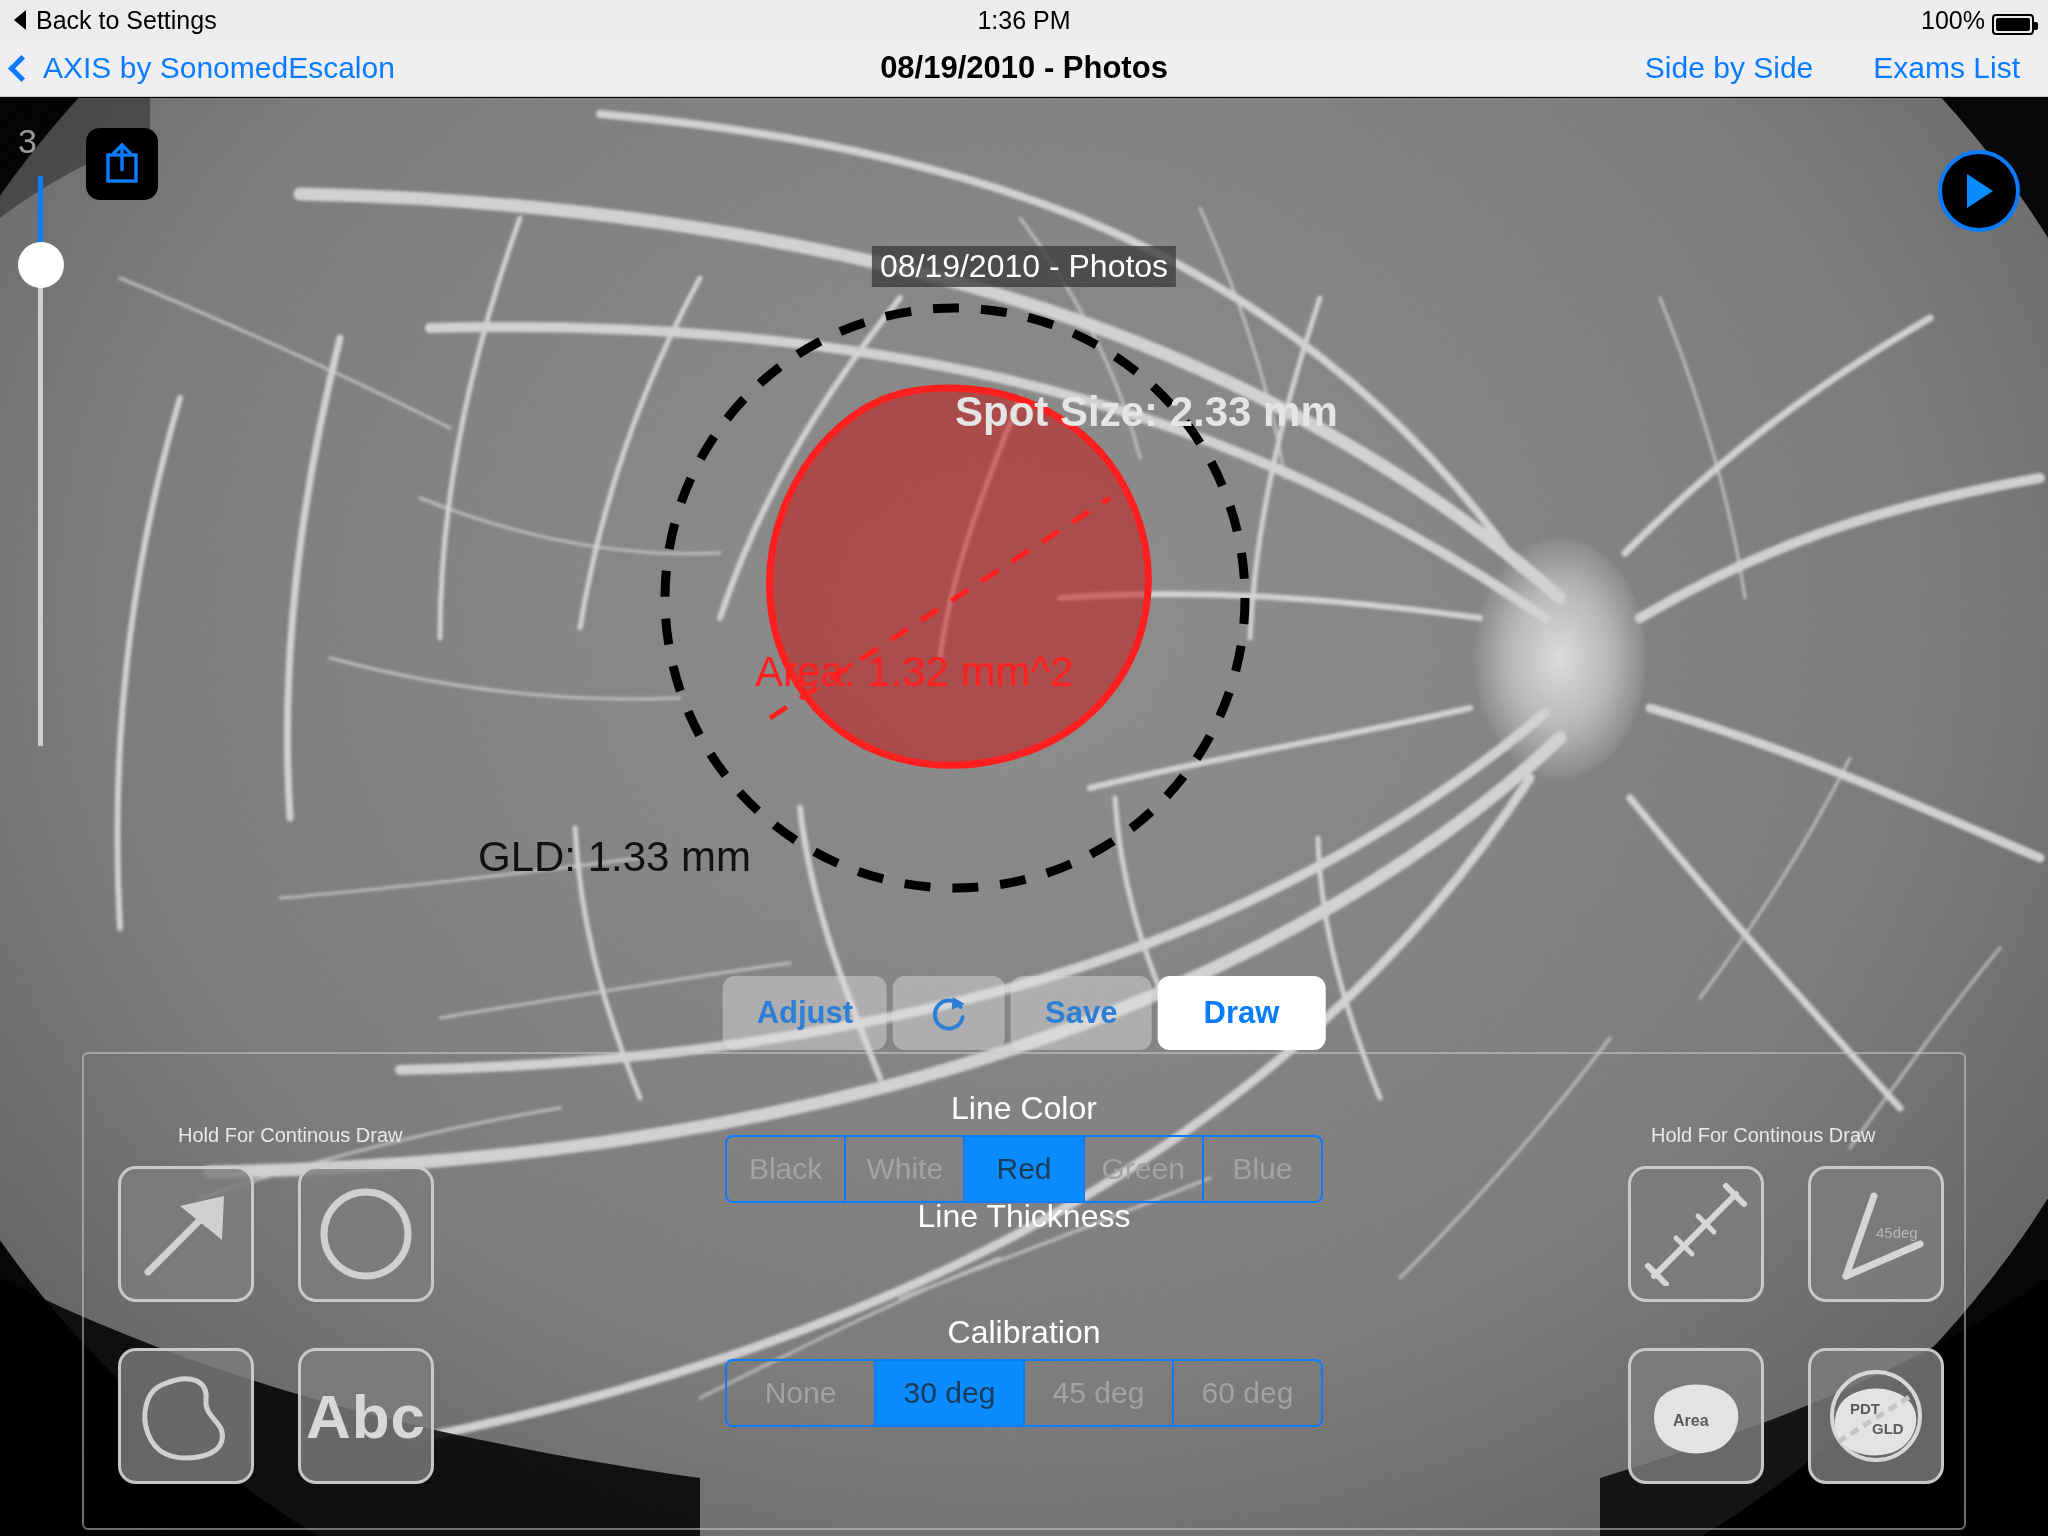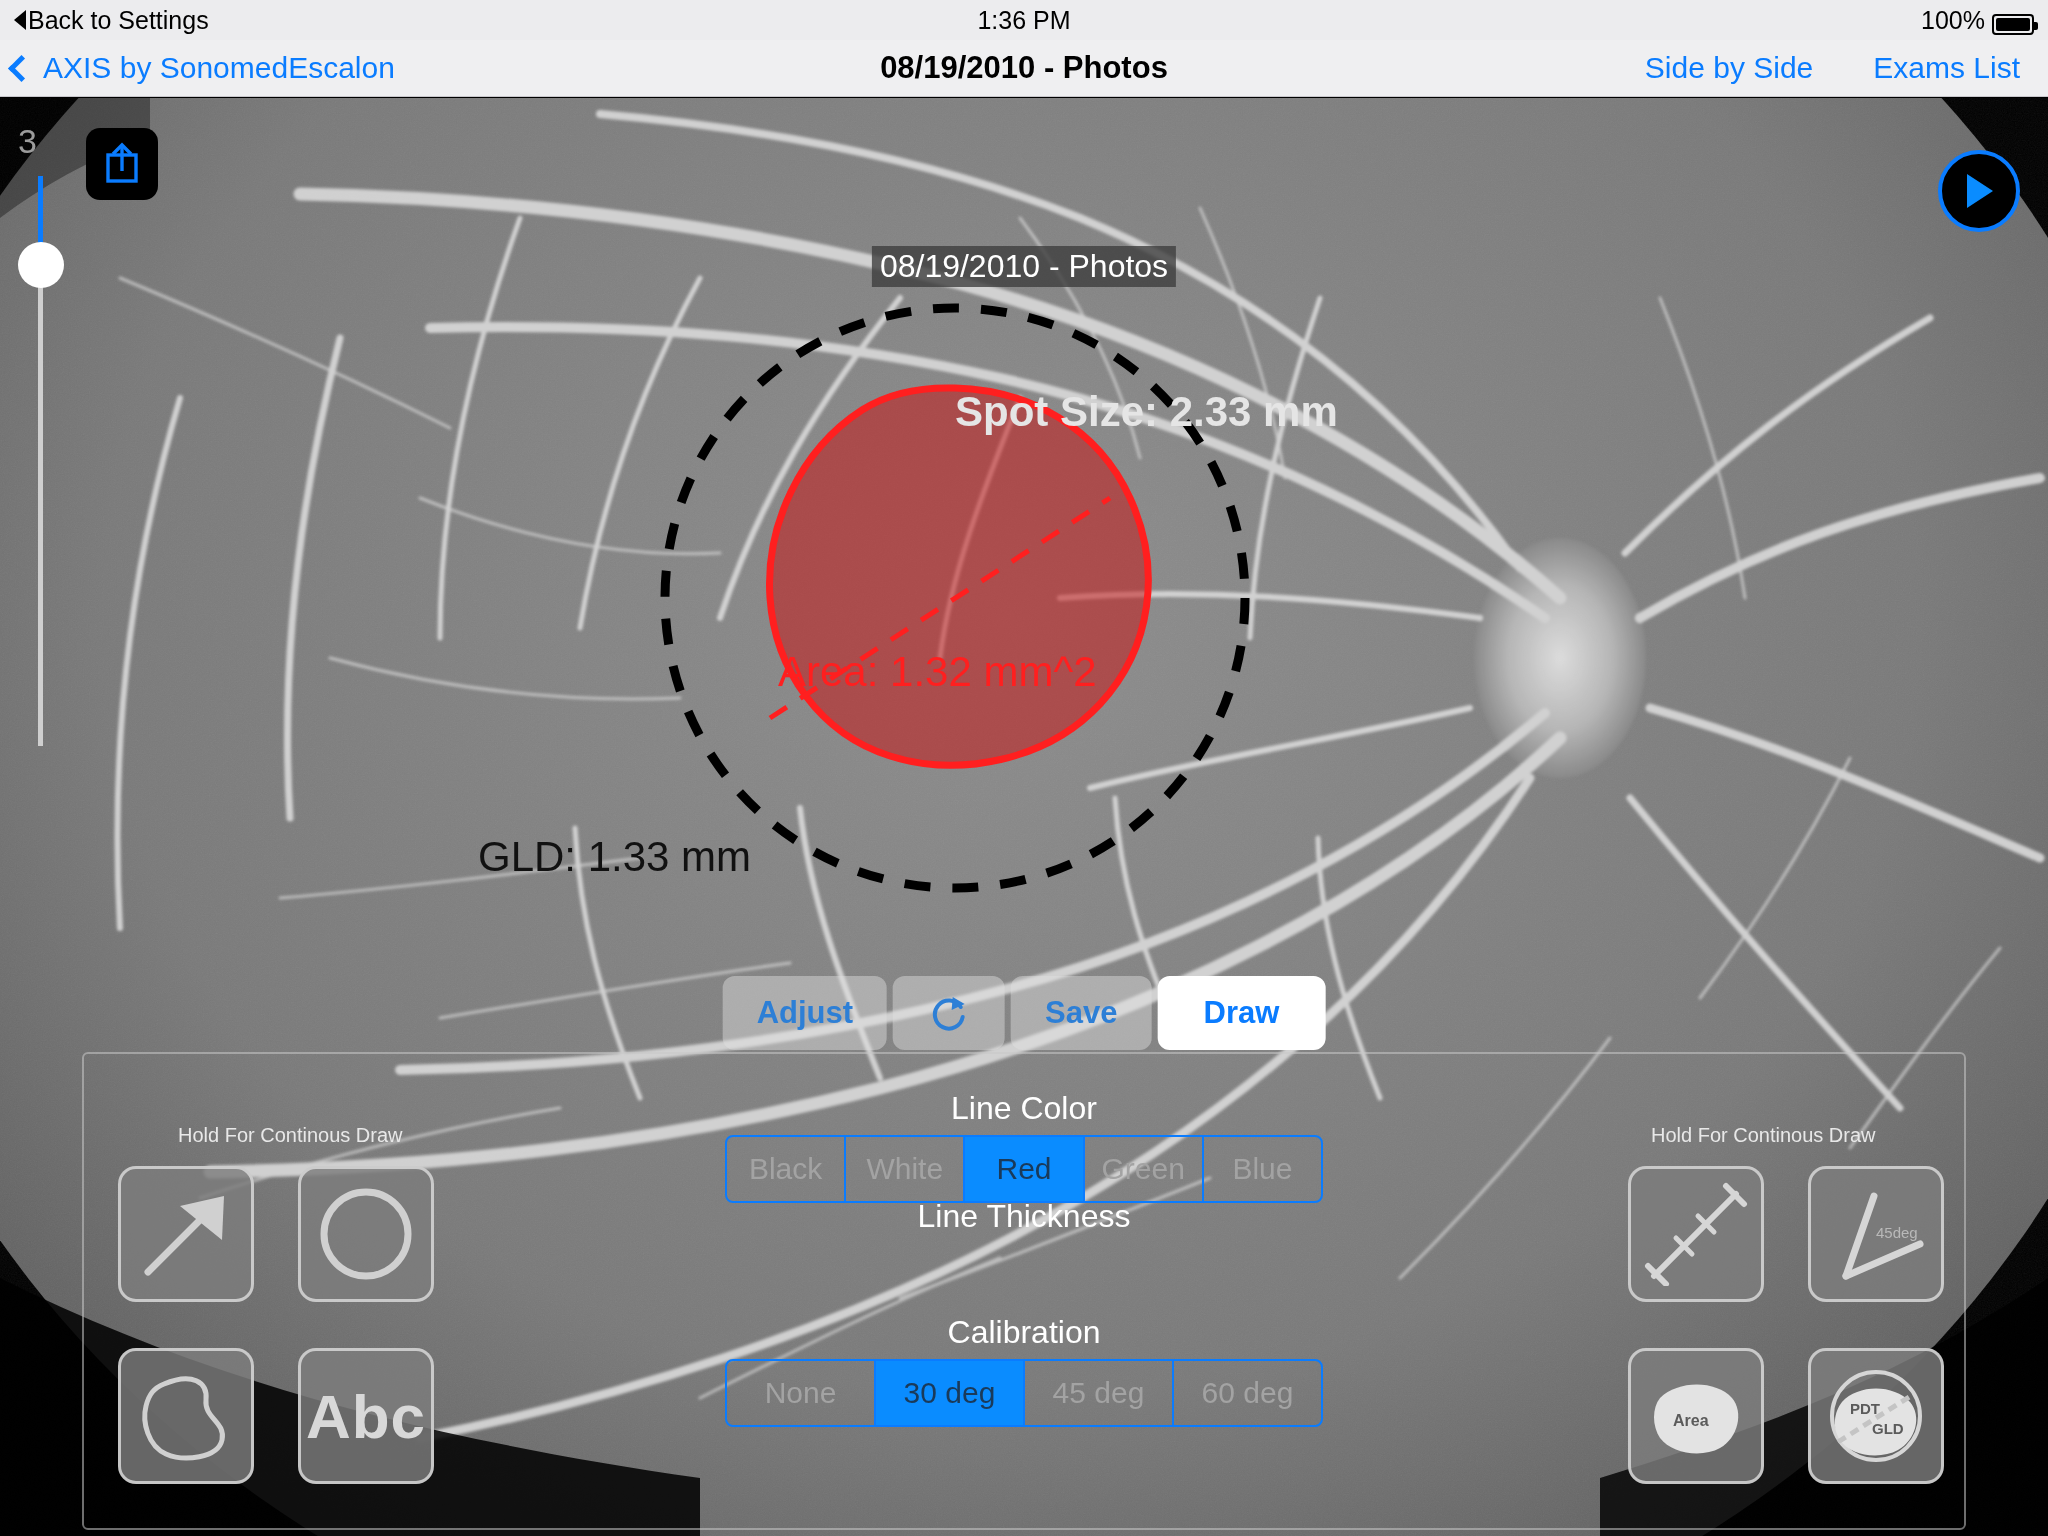--- a/index.html
+++ b/index.html
@@ -11,21 +11,21 @@
   }
   #app { position: relative; width: 2048px; height: 1536px; }
 
   
   .statusbar {
     position: absolute; top: 0; left: 0; width: 2048px; height: 40px;
     background: #ececee;
     display: flex; align-items: center; justify-content: space-between;
     padding: 0 14px;
   }
-  .sb-left { display: flex; align-items: center; gap: 0; font-size: 25px; color: #000; }
+  .sb-left { display: flex; align-items: center; gap: 8px; font-size: 25px; color: #000; }
   .sb-back-tri {
     width: 0; height: 0;
     border-top: 10px solid transparent; border-bottom: 10px solid transparent;
     border-right: 12px solid #000;
     margin-right: 2px;
   }
   .sb-center { position: absolute; left: 0; right: 0; text-align: center; font-size: 25px; color: #000; font-weight: 400;}
   .sb-right { display: flex; align-items: flex-end; gap: 7px; font-size: 25px; color: #000; z-index: 2;}
   .battery {
     position: relative; width: 42px; height: 21px;
@@ -61,21 +61,21 @@
     position: absolute; top: 98px; left: 0; width: 2048px; height: 1438px;
     overflow: hidden; background: #000;
   }
   .fundus {
     position: absolute; top: 0; left: 0; width: 2048px; height: 1438px;
   }
 
   
   .ann { position: absolute; white-space: nowrap; pointer-events: none; }
   .ann-spot { left: 955px; top: 290px; font-size: 42px; color: #e5e5e5; font-weight: bold; }
-  .ann-area { left: 778px; top: 550px; font-size: 42px; color: #ff1f1f; }
+  .ann-area { left: 755px; top: 550px; font-size: 42px; color: #ff1f1f; }
   .ann-gld  { left: 478px; top: 735px; font-size: 42px; color: #111; }
 
   
   .img-title {
     position: absolute; top: 148px; left: 50%; transform: translateX(-50%);
     font-size: 32px; color: #fff; background: rgba(60,60,60,0.78);
     padding: 2px 8px; white-space: nowrap;
   }
 
   

